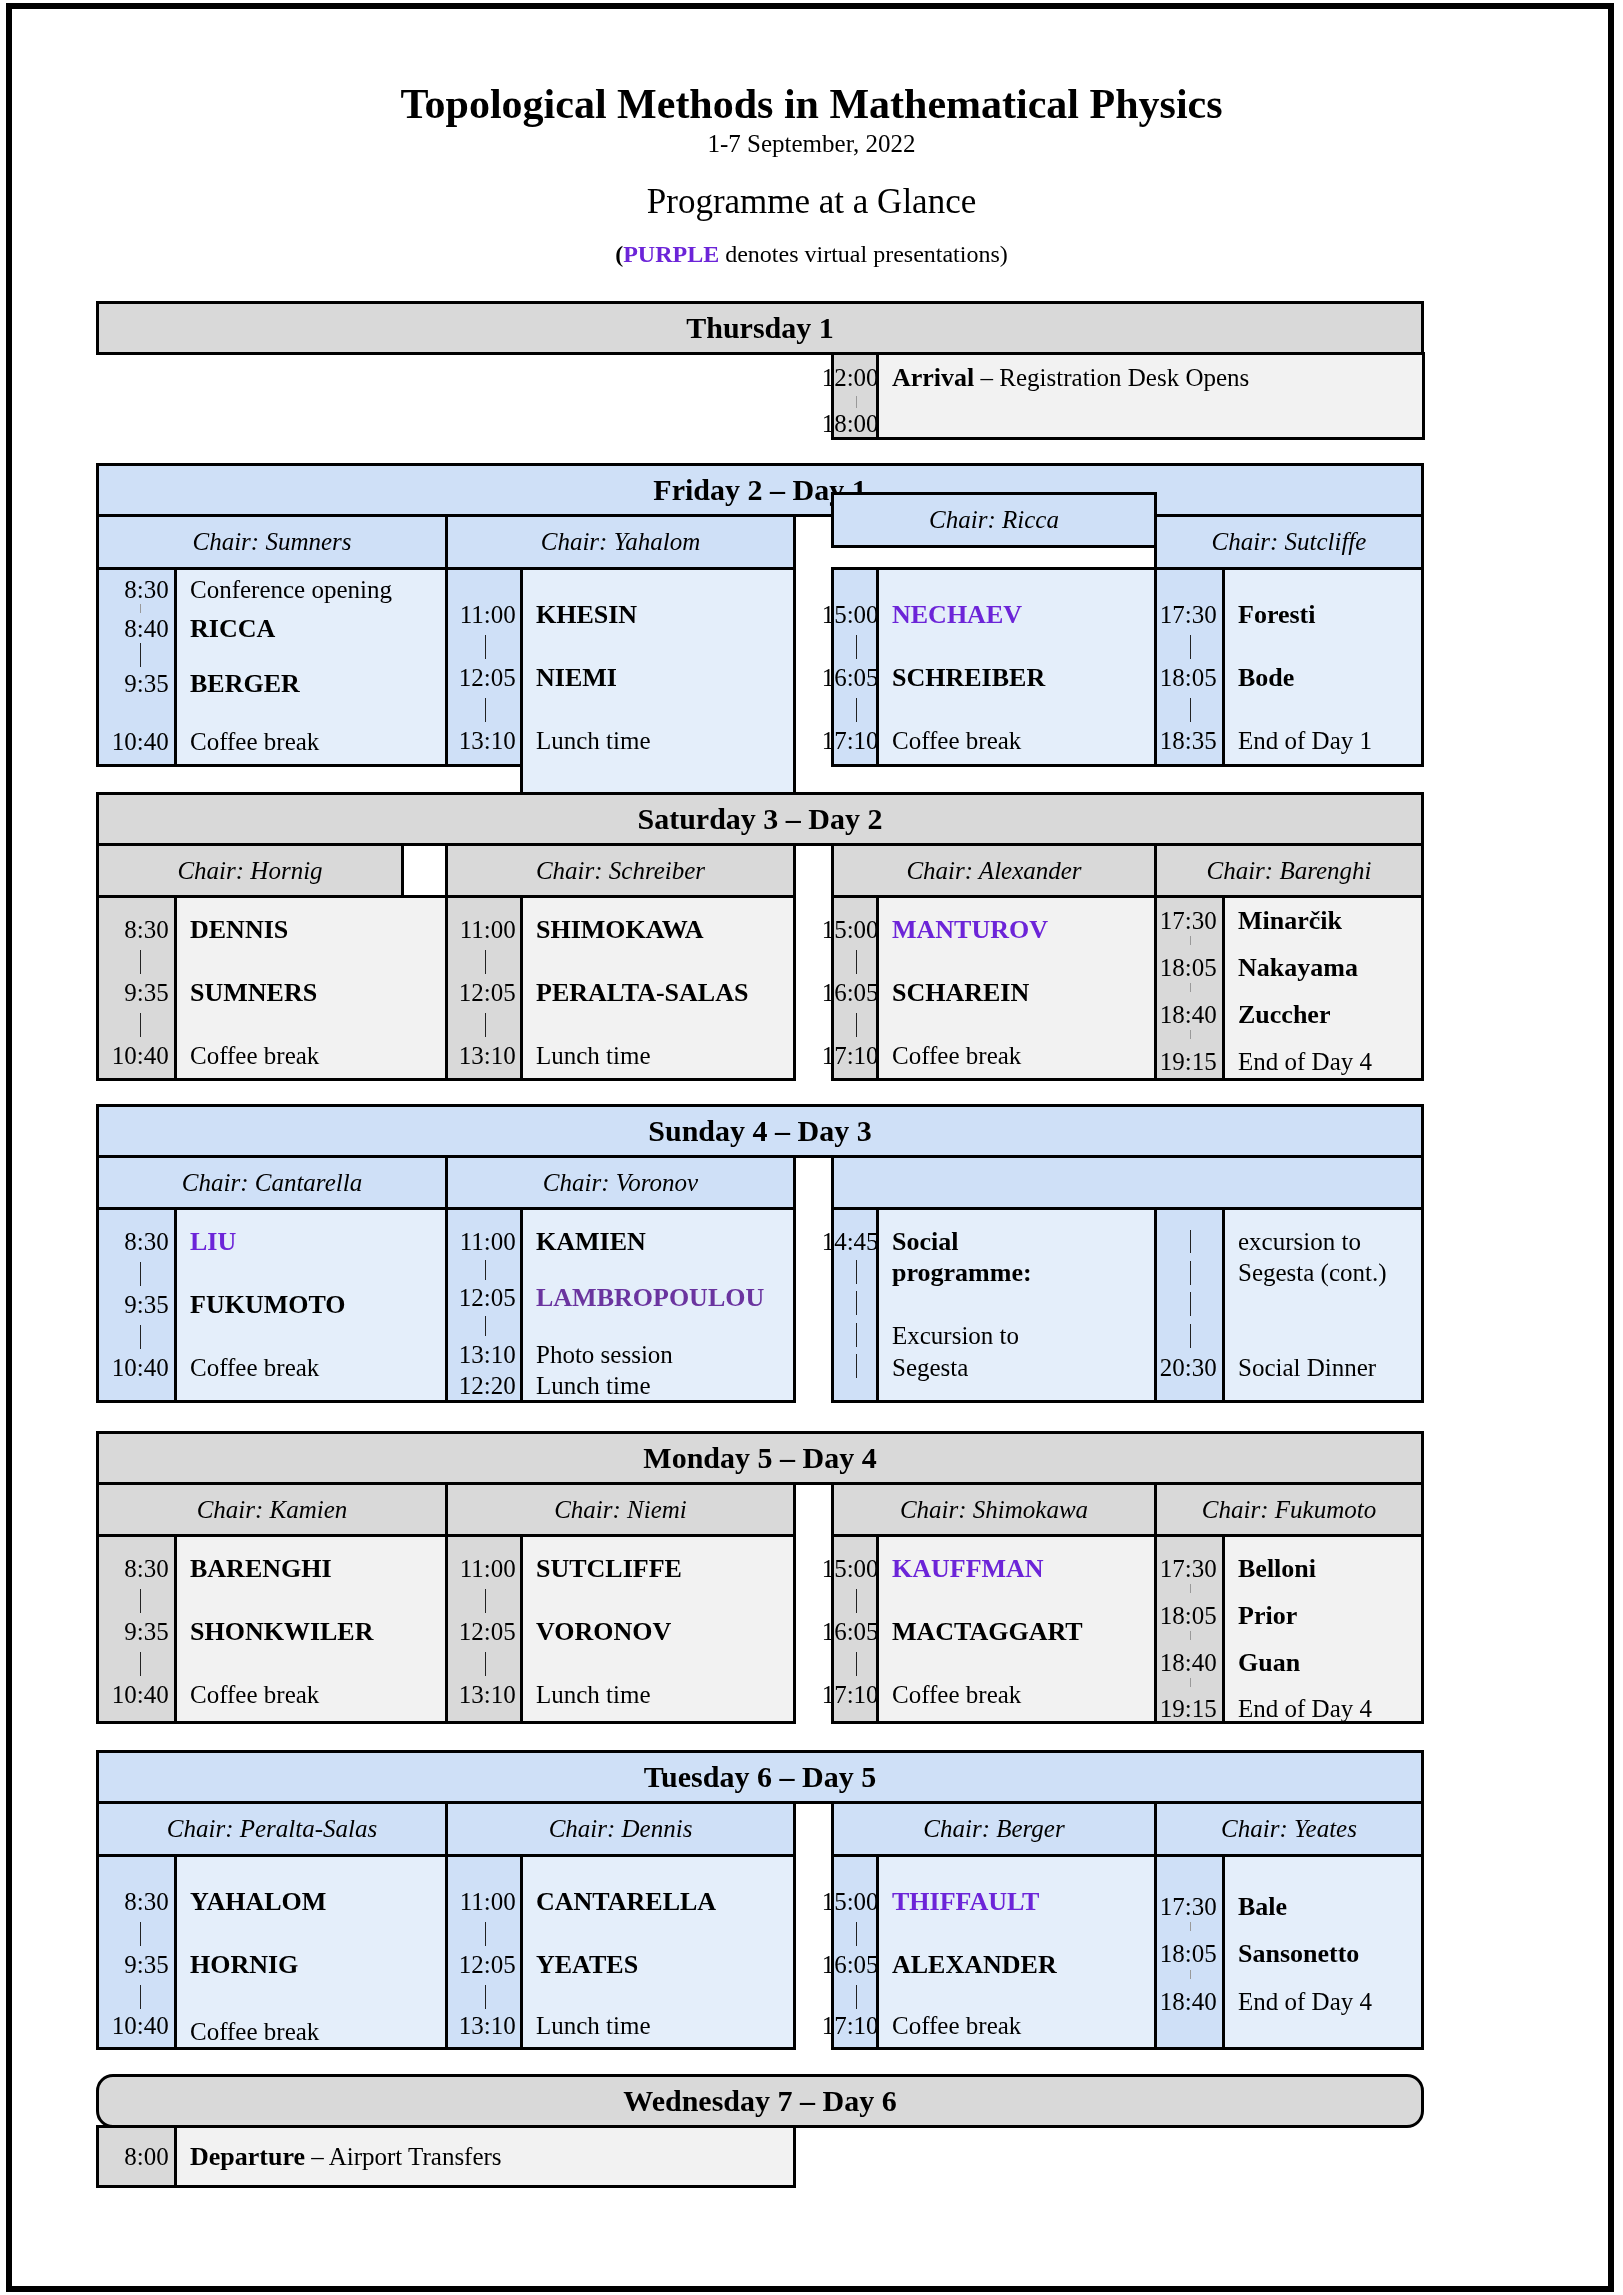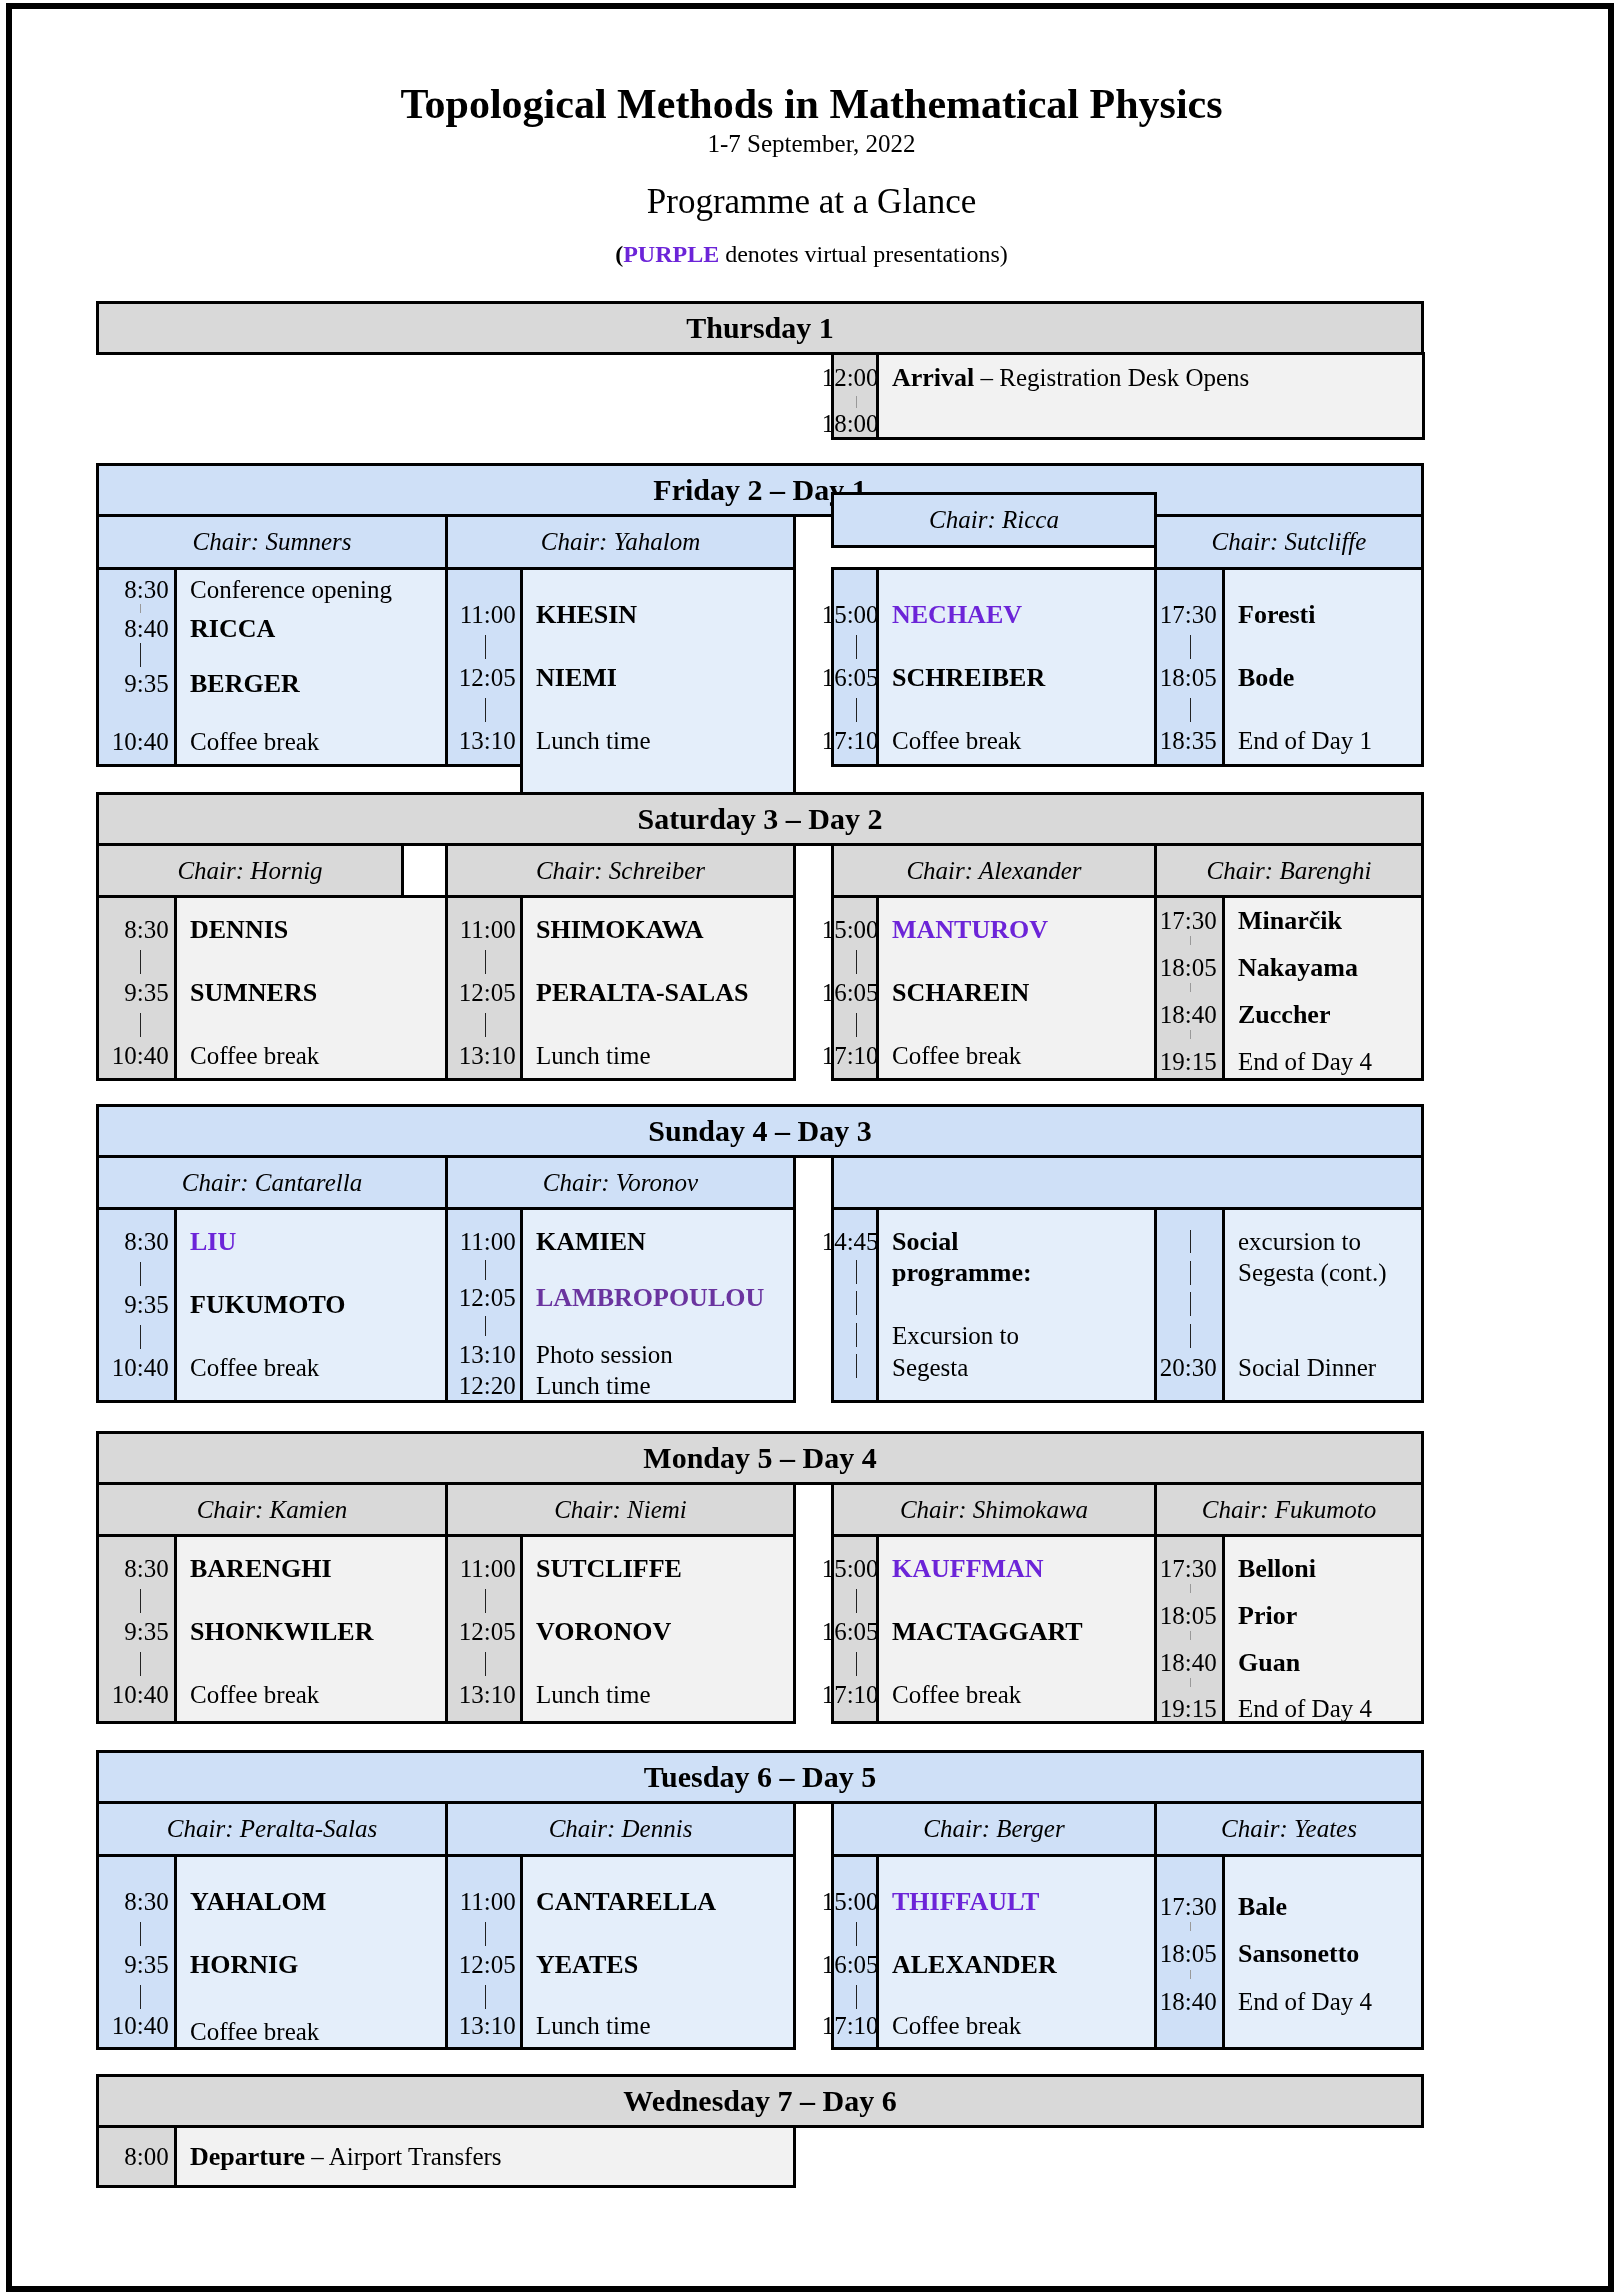--- a/index.html
+++ b/index.html
@@ -360,21 +360,21 @@
     <div class="t" style="top:130px;">18:40</div>
   </div>
   <div class="scol blue-s" style="left:1222px;top:1854px;width:202px;height:196px;">
     <div class="s b" style="top:35px;">Bale</div>
     <div class="s b" style="top:82px;">Sansonetto</div>
     <div class="s" style="top:130px;">End of Day 4</div>
   </div>
 </div>
 
 <div>
-  <div class="box dayhdr gray-h" style="left:96px;top:2074px;width:1328px;height:54px;">Wednesday 7 – Day 6</div>
+  <div class="box dayhdr gray-h" style="left:96px;top:2074px;width:1328px;height:54px;border-radius:17px;">Wednesday 7 – Day 6</div>
   <div class="tcol gray-t" style="left:96px;top:2125px;width:81px;height:63px;">
     <div class="t" style="top:14.4px;">8:00</div>
   </div>
   <div class="scol gray-s" style="left:174px;top:2125px;width:622px;height:63px;">
     <div class="s" style="top:14.4px;"><span class="b">Departure</span><span> – Airport Transfers</span></div>
   </div>
 </div>
 
 
 </body></html>

